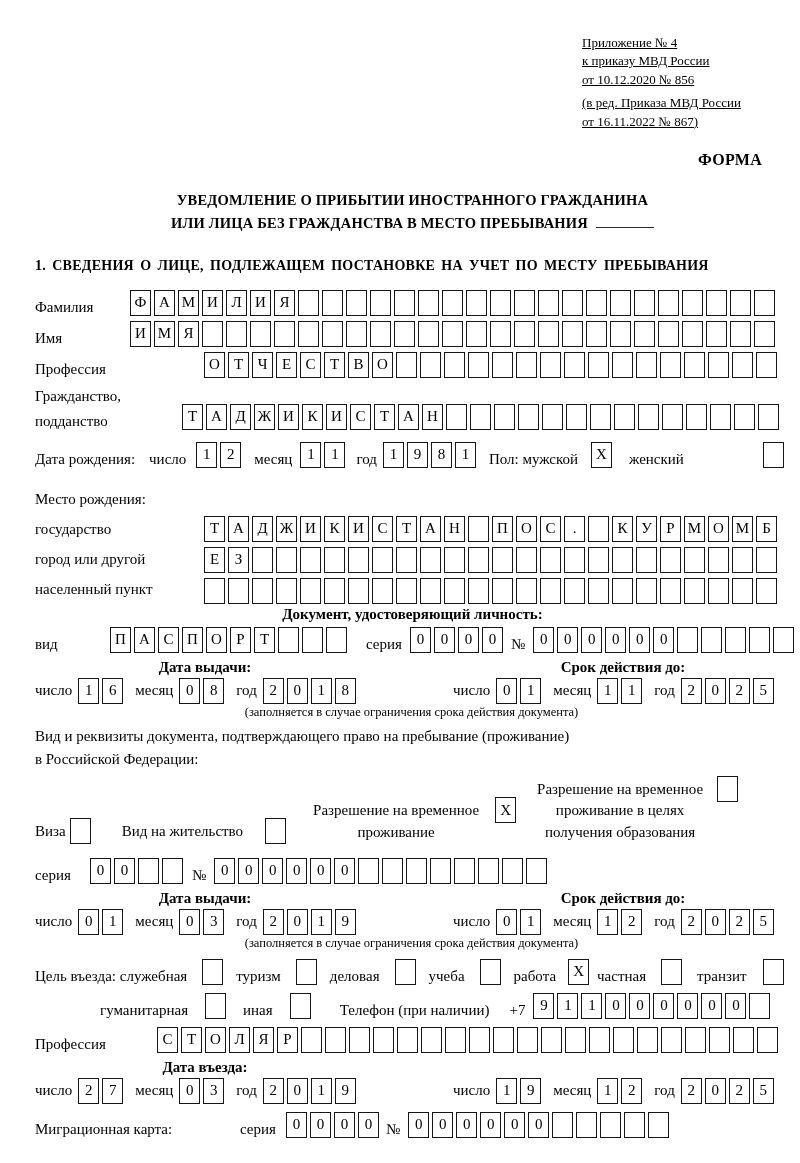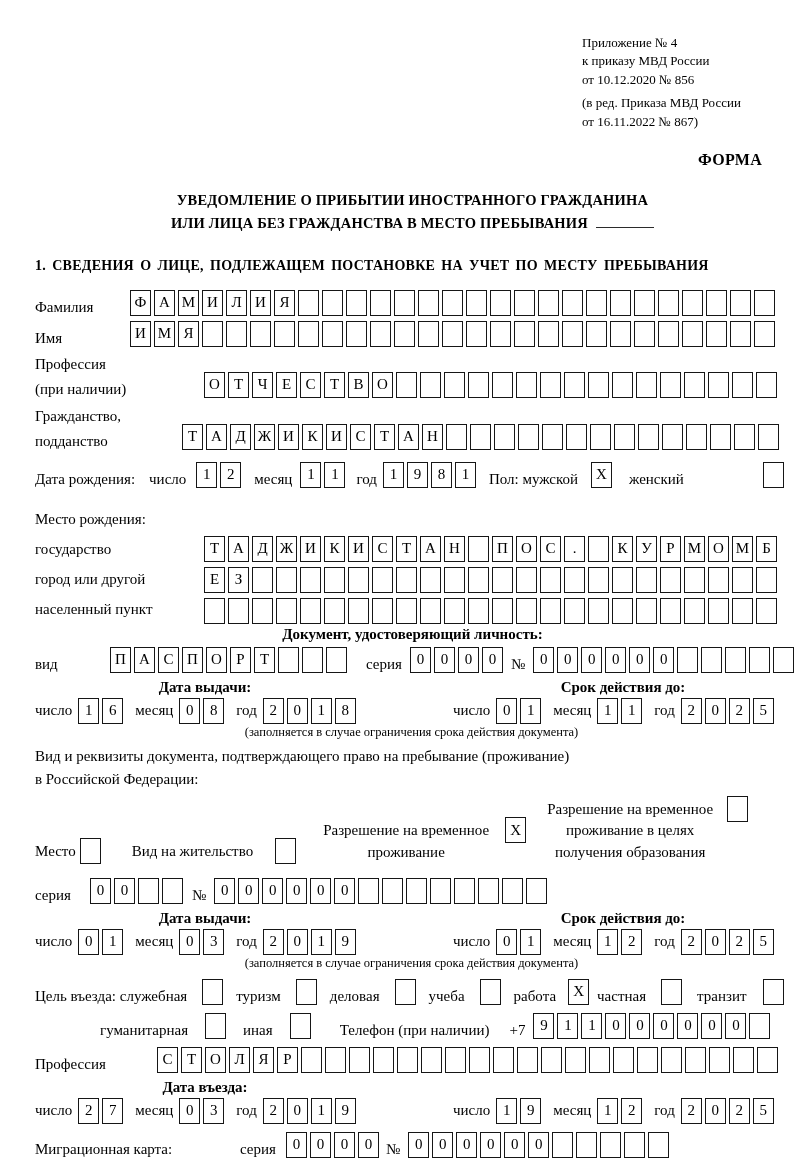--- a/index.html
+++ b/index.html
@@ -4,21 +4,21 @@
 <style>
   html,body{margin:0;padding:0;}
   body{
     width:800px;height:1163px;background:#ffffff;color:#000;
     font-family:"Liberation Serif","DejaVu Serif",serif;font-size:15px;
     overflow:hidden;
   }
   .page{box-sizing:border-box;width:800px;height:1163px;padding:34px 10px 10px 35px;overflow:hidden;}
 
   
-  .annex{margin-left:547px;font-size:13px;line-height:1.42;}
+  .annex{margin-left:547px;font-size:13px;line-height:1.42;text-decoration:underline;}
   .annex .gap{margin-top:5px;}
   .forma{text-align:right;font-weight:bold;font-size:16px;margin:20px 28px 0 0;letter-spacing:.3px;}
 
   .title{margin-top:20px;text-align:center;font-weight:bold;font-size:14.5px;line-height:1.6;letter-spacing:.2px;}
   .blankline{display:inline-block;width:58px;height:13px;border-bottom:1.6px solid #2b2b2b;margin-left:8px;}
 
   .section-h{margin-top:22px;font-weight:bold;font-size:14px;letter-spacing:.25px;word-spacing:2.5px;}
 
   
   .cells{display:flex;flex-wrap:nowrap;}
@@ -131,21 +131,20 @@
         <div class="cell"></div>
         <div class="cell"></div>
         <div class="cell"></div>
         <div class="cell"></div>
       </div>
   </div>
 
   <div class="frow rowgap">
     <div class="flabel" style="width:169px">
       <div>Профессия</div>
-      <div style="padding-top:8px">(при наличии)</div>
     </div>
     <div class="cells">
         <div class="cell">О</div>
         <div class="cell">Т</div>
         <div class="cell">Ч</div>
         <div class="cell">Е</div>
         <div class="cell">С</div>
         <div class="cell">Т</div>
         <div class="cell">В</div>
         <div class="cell">О</div>
@@ -401,21 +400,21 @@
       </div>
     </div>
   </div>
   <div class="note">(заполняется в случае ограничения срока действия документа)</div>
 
   <div class="mt8">Вид и реквизиты документа, подтверждающего право на пребывание (проживание)</div>
   <div class="mt6">в Российской Федерации:</div>
 
   <div class="frow mt8">
     <div class="ckgroup">
-      <div class="cktext">Место</div>
+      <div class="cktext">Виза</div>
       <div class="cell checkbox" style="margin-left:4px"></div>
     </div>
     <div class="ckgroup" style="margin-left:28px">
       <div class="cktext">Вид на жительство</div>
       <div class="cell checkbox" style="margin-left:22px"></div>
     </div>
     <div class="ckgroup" style="margin-left:24px">
       <div class="cktext">
         <div>Разрешение на временное</div>
         <div>проживание</div>

